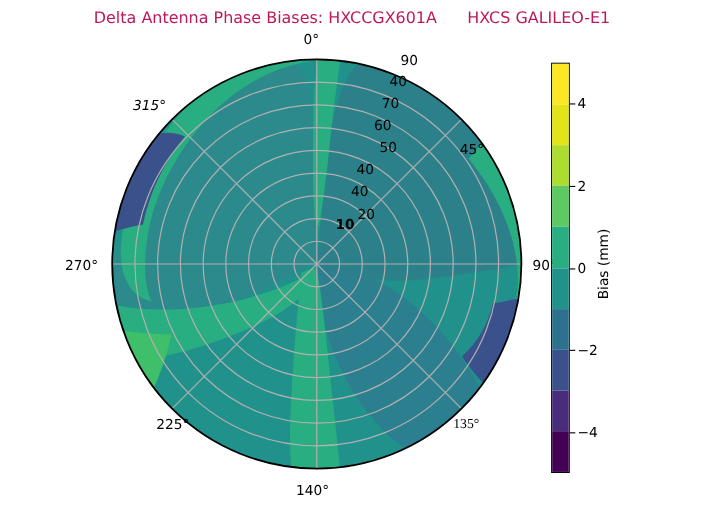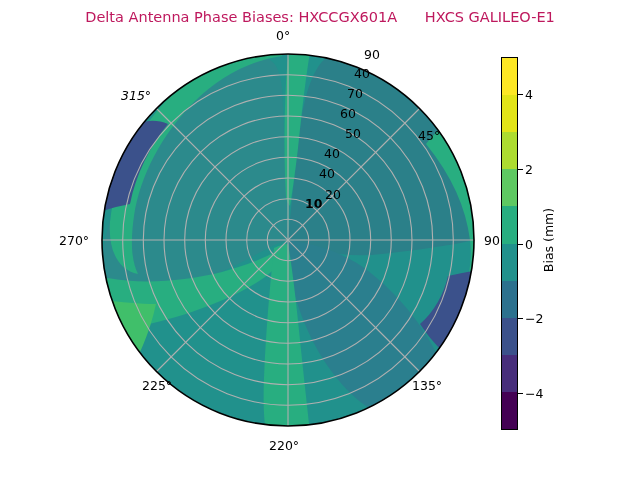--- a/index.html
+++ b/index.html
@@ -224,22 +224,22 @@
       </g>
 
       <circle cx="192" cy="192" r="186" fill="none" stroke="#000000" stroke-width="1.6"></circle>
     </svg>
 
     <span class="ang-label" style="left:-96px;top:-48px;">
       <span style="position:absolute;left:276px;top:28px;">0°</span>
     </span>
     <span class="ang-label" style="left:322px;top:44px;margin-top:36px;">45°</span>
     <span class="ang-label" style="left:388px;top:185px;">90°</span>
-    <span class="ang-label" style="left:316px;top:330px;">135°</span>
-    <span class="ang-label" style="left:173px;top:390px;">220°</span>
+    <span class="ang-label" style="left:316px;top:330px;font-family:Liberation Serif, serif;">135°</span>
+    <span class="ang-label" style="left:173px;top:390px;">140°</span>
     <span class="ang-label" style="left:28px;top:330px;margin-left:18px;">225°</span>
     <span class="ang-label" style="left:-37px;top:185px;">270°</span>
     <span class="ang-label" style="left:25px;top:40px;font-style:italic;">315°</span>
 
     <span class="rad-label" style="left:209px;top:148px;font-weight:bold;">10</span>
     <span class="rad-label" style="left:229px;top:139px;">20</span>
     <span class="rad-label" style="left:223px;top:118px;">40</span>
     <span class="rad-label" style="left:228px;top:98px;">40</span>
     <span class="rad-label" style="left:237px;top:78px;margin-left:12px;">50</span>
     <span class="rad-label" style="left:244px;top:58px;">60</span>

